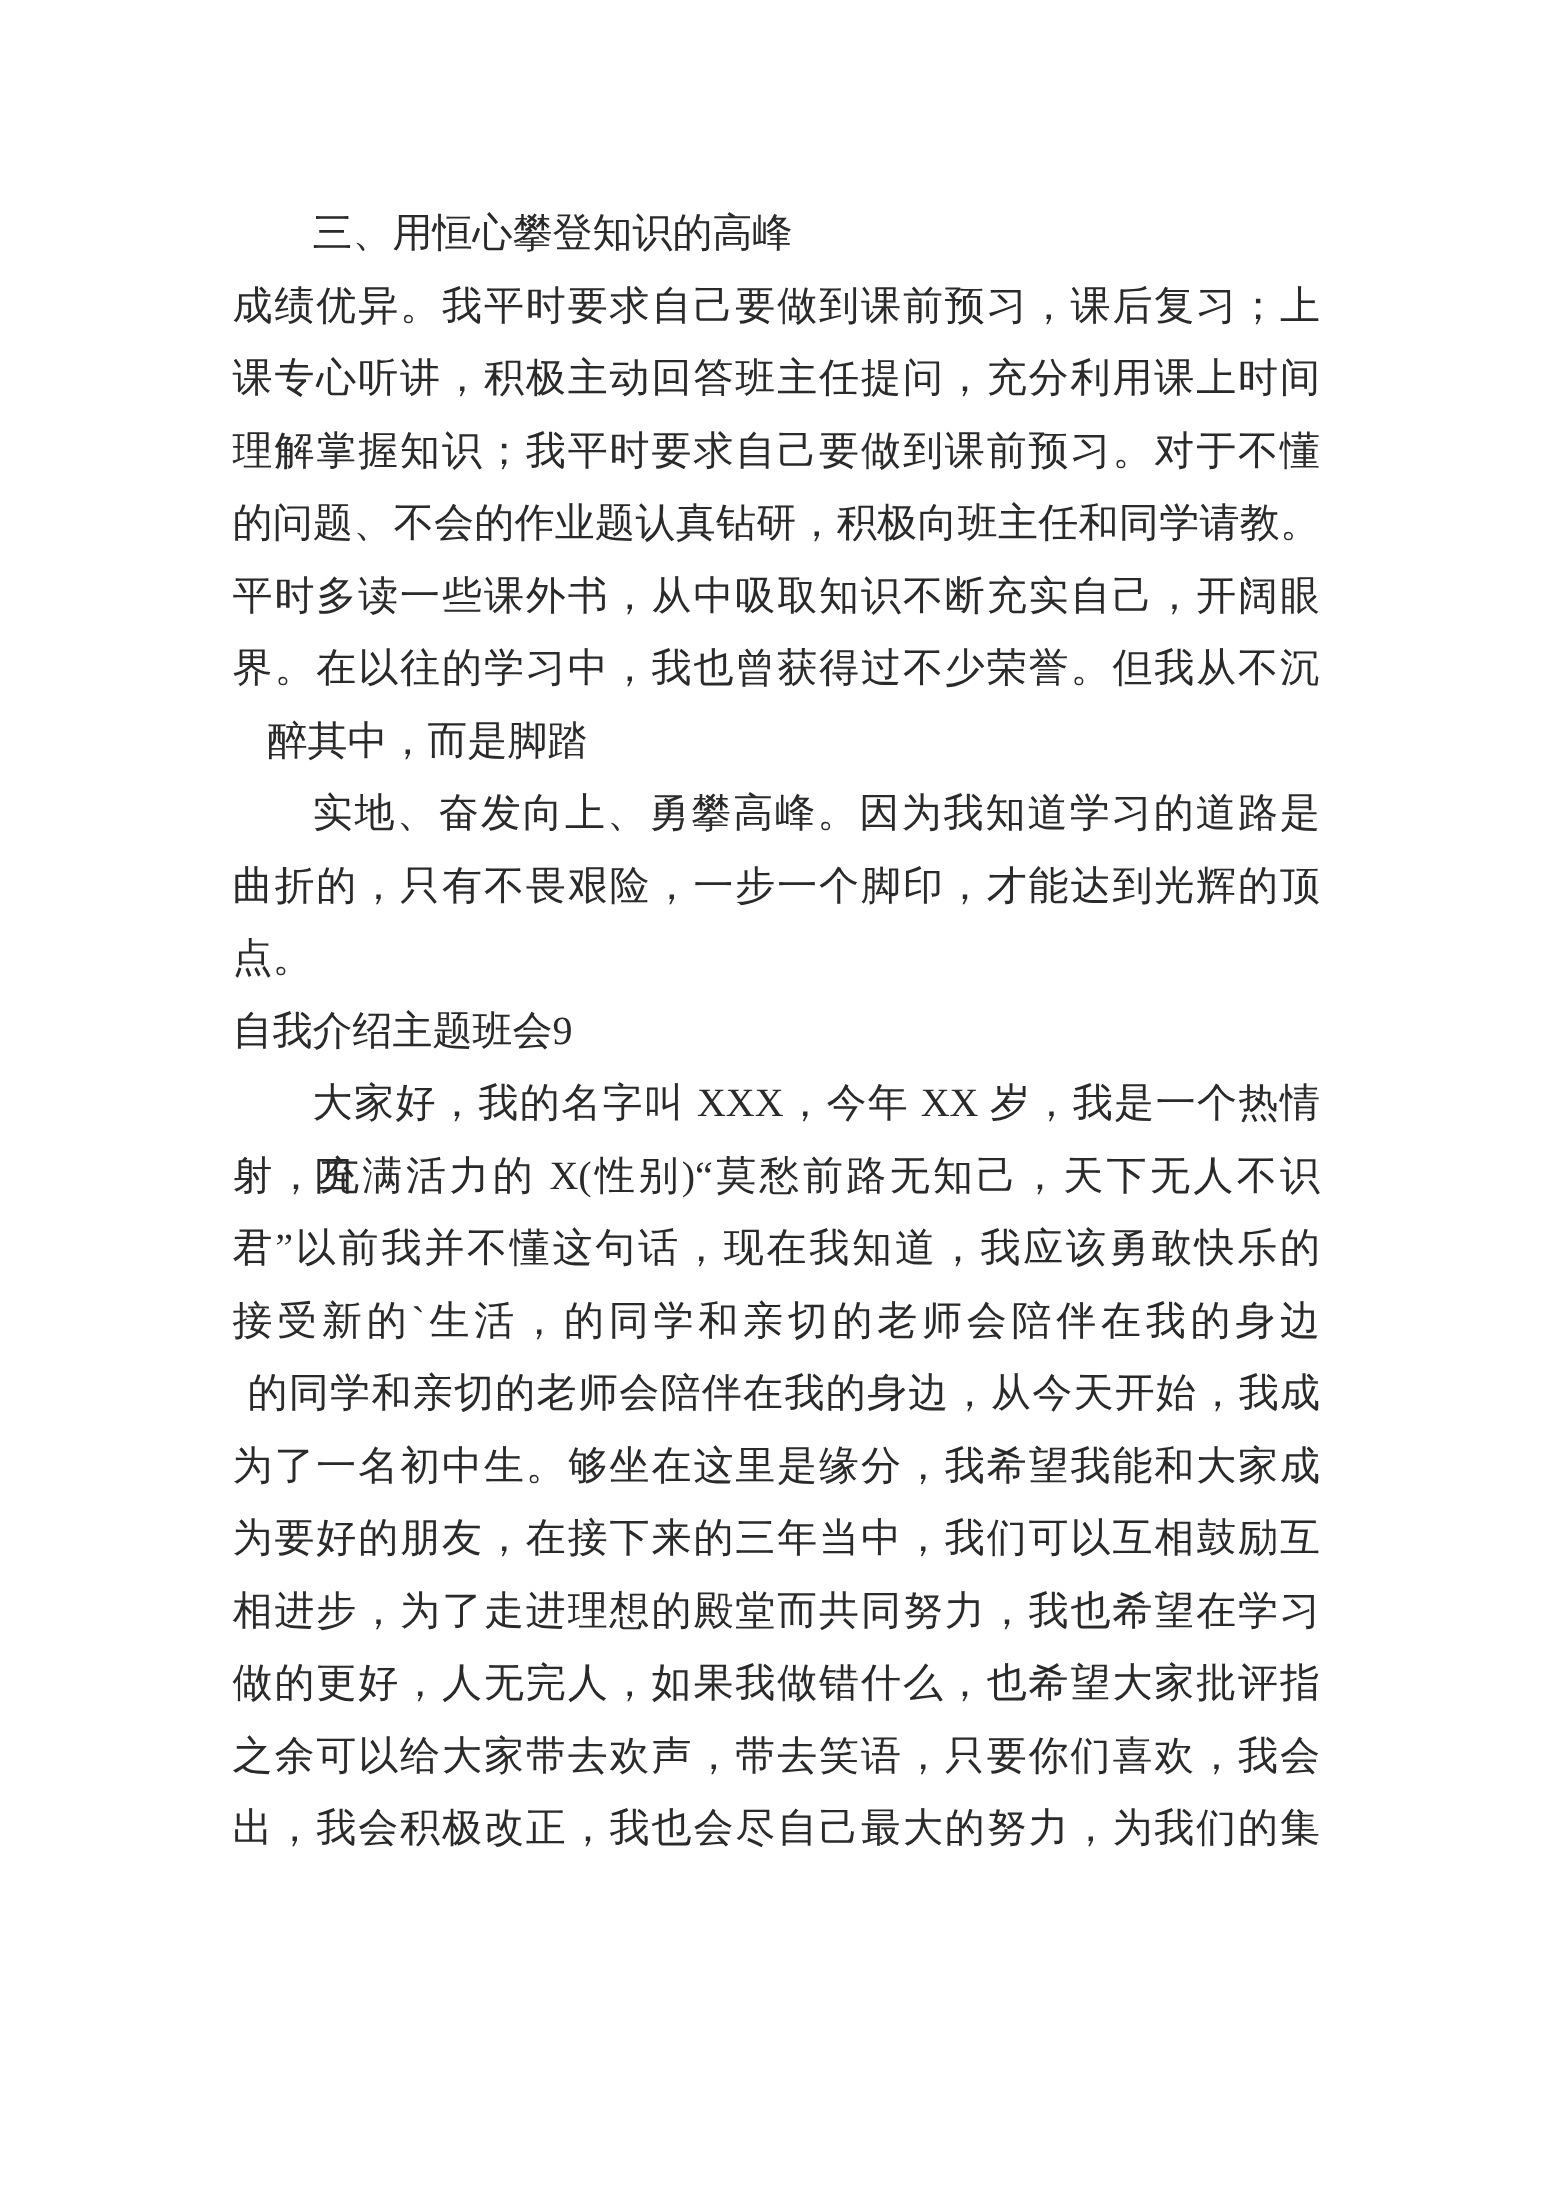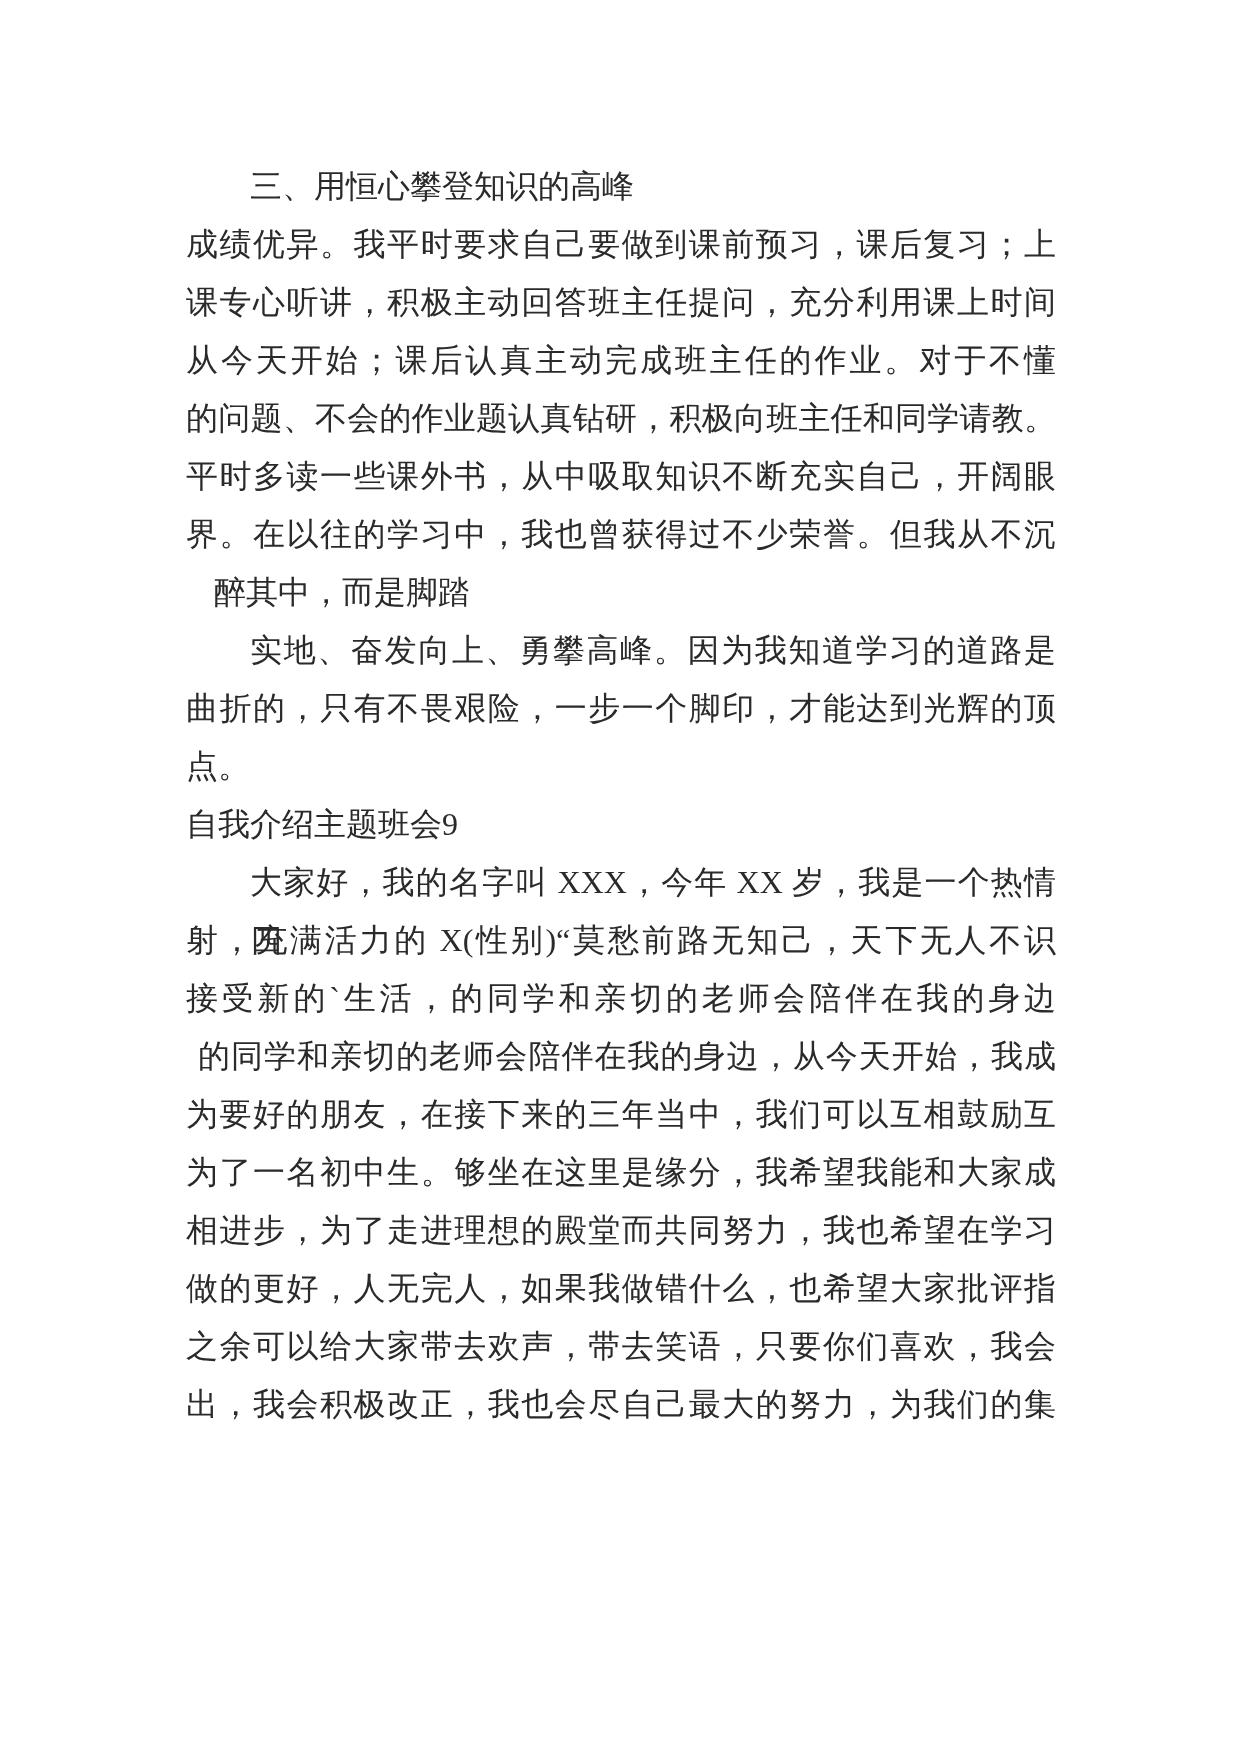--- a/index.html
+++ b/index.html
@@ -45,33 +45,34 @@
   }
 </style>
 </head>
 <body>
 
 <div class="page" style="background: rgb(255, 255, 255);">
   <div class="doc">
       <div class="line indent" style="color: rgb(42, 42, 42);">三、用恒心攀登知识的高峰</div>
       <div class="line justify" style="color: rgb(42, 42, 42);">成绩优异。我平时要求自己要做到课前预习，课后复习；上</div>
       <div class="line justify" style="color: rgb(42, 42, 42);">课专心听讲，积极主动回答班主任提问，充分利用课上时间</div>
-      <div class="line justify" style="color: rgb(42, 42, 42);">从今天开始；课后认真主动完成班主任的作业。对于不懂</div>
+      <div class="line justify" style="color: rgb(42, 42, 42);">理解掌握知识；我平时要求自己要做到课前预习。对于不懂</div>
       <div class="line justify" style="color: rgb(42, 42, 42);">的问题、不会的作业题认真钻研，积极向班主任和同学请教。</div>
       <div class="line justify" style="color: rgb(42, 42, 42);">平时多读一些课外书，从中吸取知识不断充实自己，开阔眼</div>
       <div class="line justify" style="color: rgb(42, 42, 42);">界。在以往的学习中，我也曾获得过不少荣誉。但我从不沉</div>
       <div class="line" style="color: rgb(42, 42, 42); margin-left: 28px;">醉其中，而是脚踏</div>
       <div class="line justify indent" style="color: rgb(42, 42, 42);">实地、奋发向上、勇攀高峰。因为我知道学习的道路是</div>
       <div class="line justify" style="color: rgb(42, 42, 42);">曲折的，只有不畏艰险，一步一个脚印，才能达到光辉的顶</div>
       <div class="line" style="color: rgb(42, 42, 42);">点。</div>
       <div class="line" style="color: rgb(42, 42, 42);">自我介绍主题班会9</div>
       <div class="line justify indent" style="color: rgb(42, 42, 42);">大家好，我的名字叫 XXX，今年 XX 岁，我是一个热情四</div>
       <div class="line justify" style="color: rgb(42, 42, 42);">射，充满活力的 X(性别)“莫愁前路无知己，天下无人不识</div>
+      <div class="line justify" style="color: rgb(42, 42, 42);">君”以前我并不懂这句话，现在我知道，我应该勇敢快乐的</div>
       <div class="line justify" style="color: rgb(42, 42, 42);">接受新的`生活，的同学和亲切的老师会陪伴在我的身边</div>
       <div class="line justify" style="color: rgb(42, 42, 42); margin-left: 12px;">的同学和亲切的老师会陪伴在我的身边，从今天开始，我成</div>
+      <div class="line justify" style="color: rgb(42, 42, 42);">为了一名初中生。够坐在这里是缘分，我希望我能和大家成</div>
       <div class="line justify" style="color: rgb(42, 42, 42);">为要好的朋友，在接下来的三年当中，我们可以互相鼓励互</div>
-      <div class="line justify" style="color: rgb(42, 42, 42);">为了一名初中生。够坐在这里是缘分，我希望我能和大家成</div>
       <div class="line justify" style="color: rgb(42, 42, 42);">相进步，为了走进理想的殿堂而共同努力，我也希望在学习</div>
       <div class="line justify" style="color: rgb(42, 42, 42);">做的更好，人无完人，如果我做错什么，也希望大家批评指</div>
       <div class="line justify" style="color: rgb(42, 42, 42);">之余可以给大家带去欢声，带去笑语，只要你们喜欢，我会</div>
       <div class="line justify" style="color: rgb(42, 42, 42);">出，我会积极改正，我也会尽自己最大的努力，为我们的集</div>
     </div>
 </div>
 
 </body></html>

